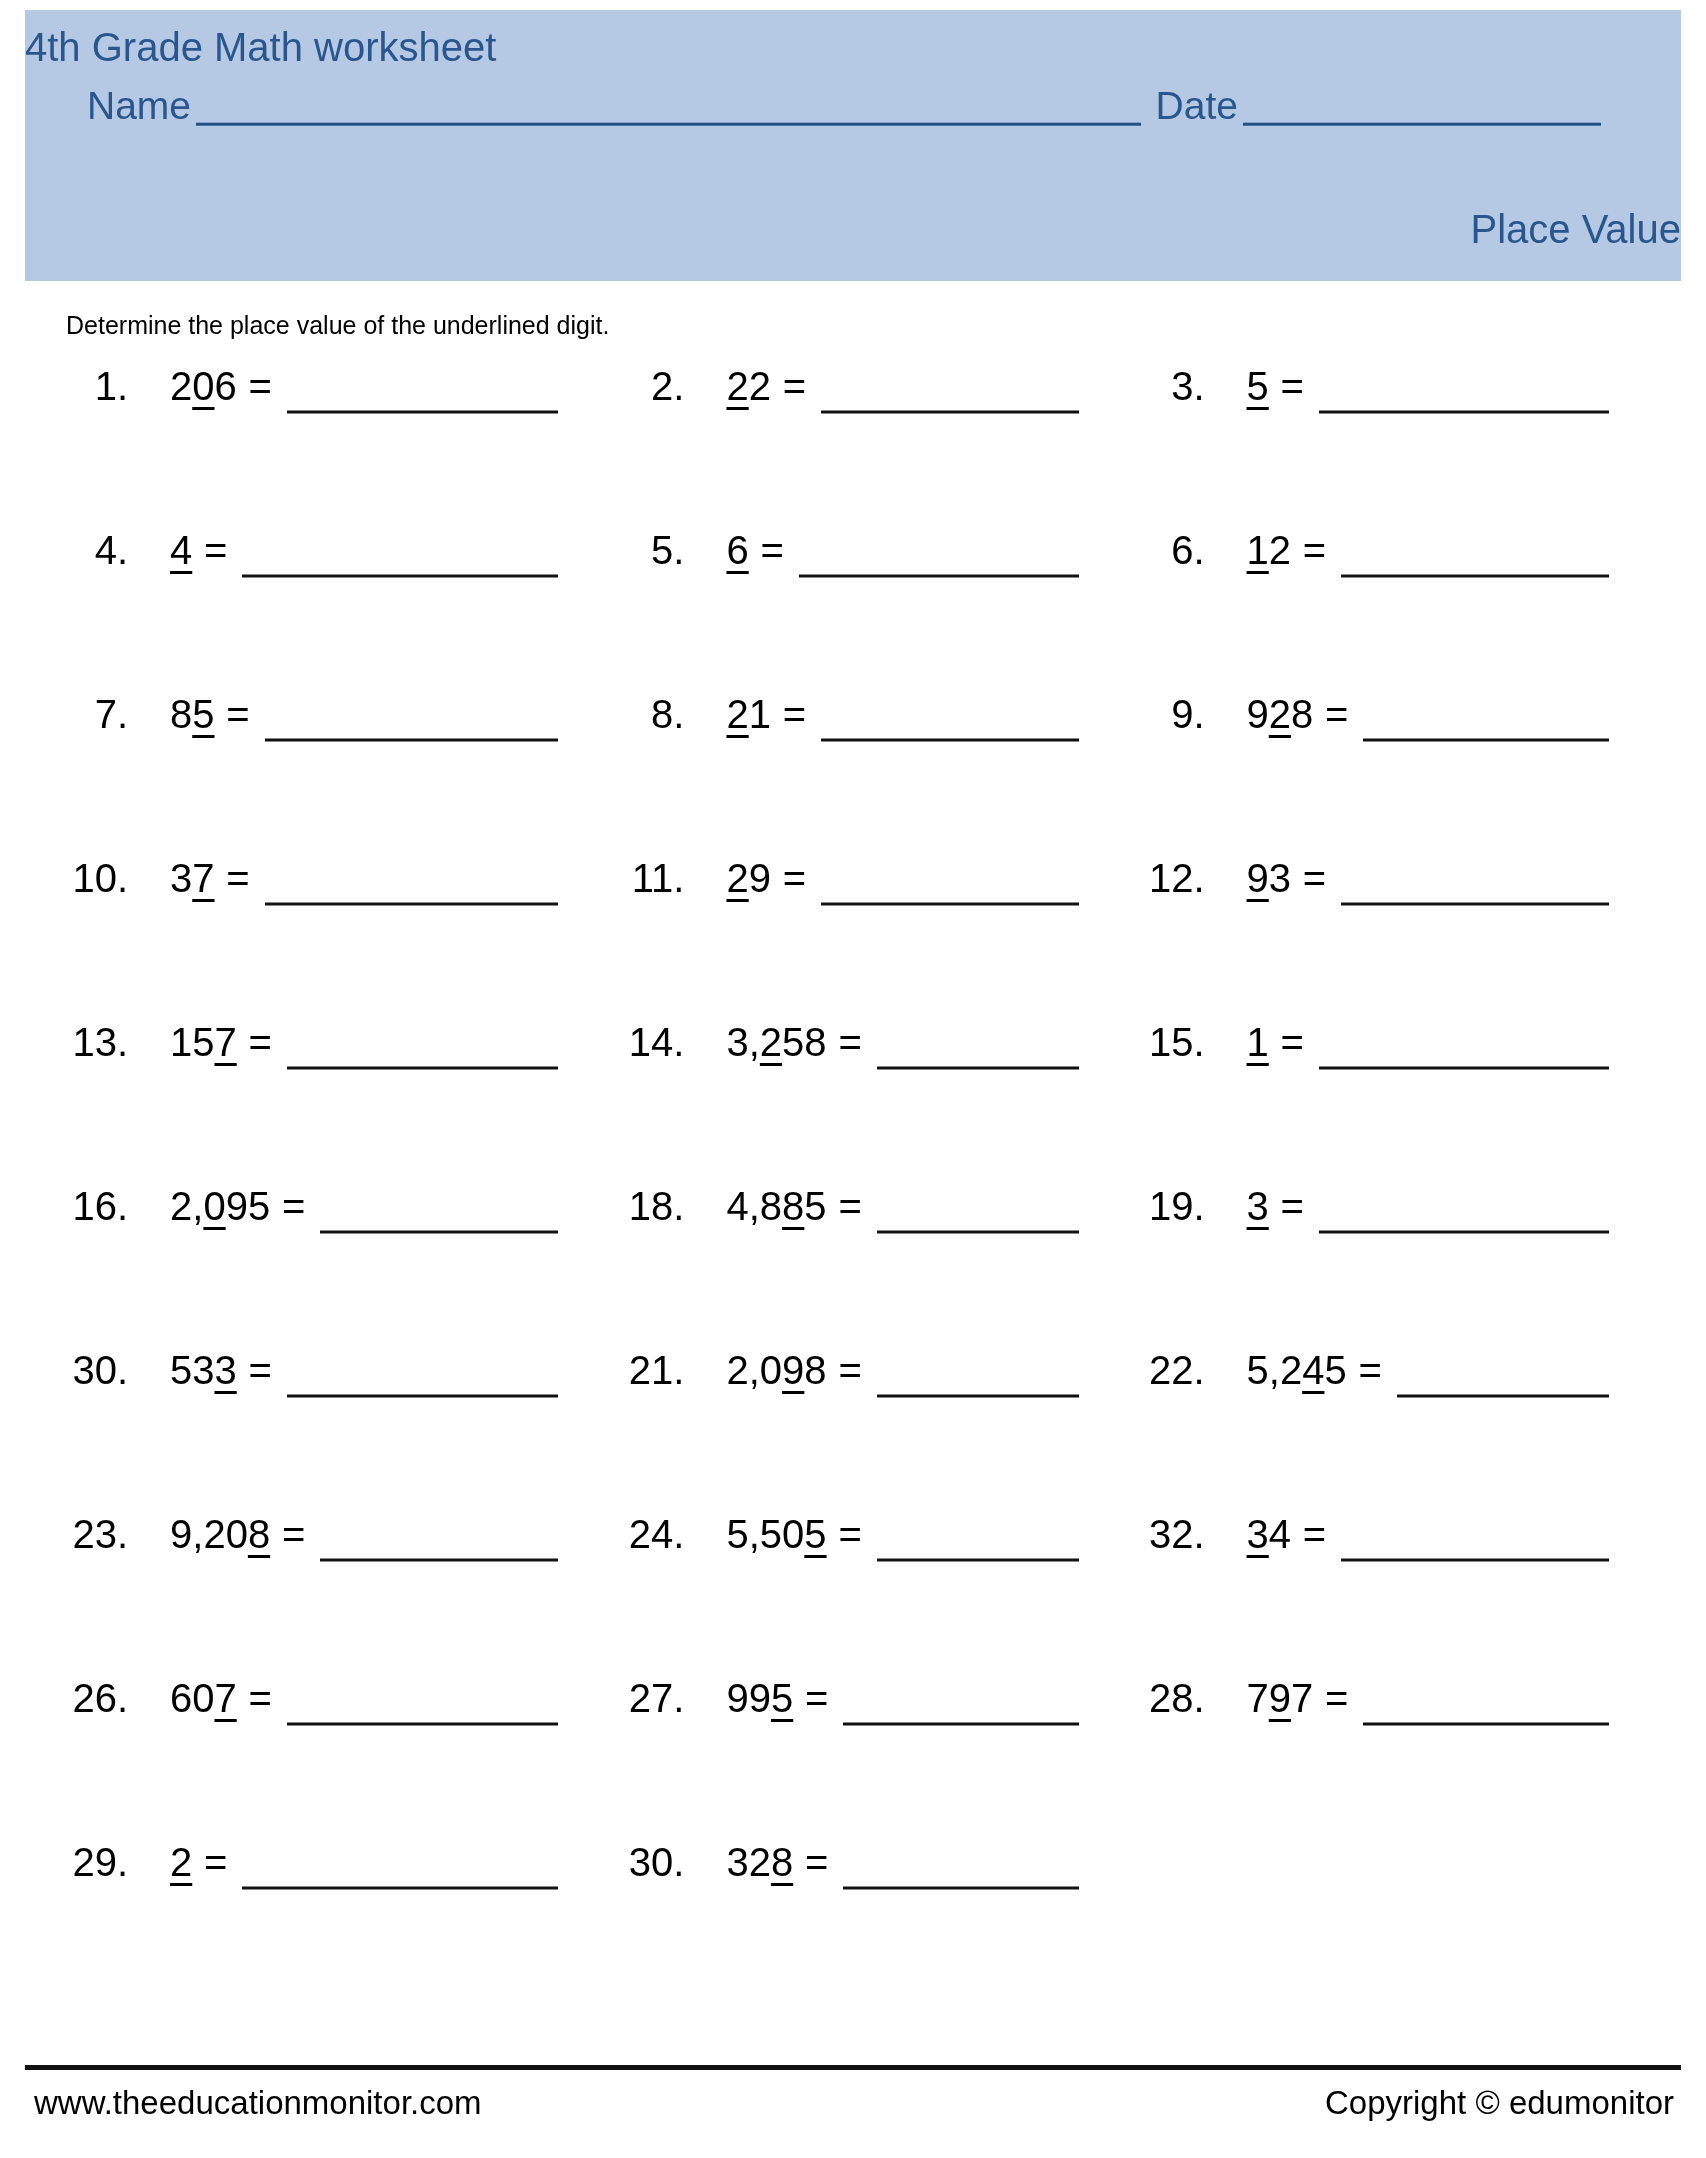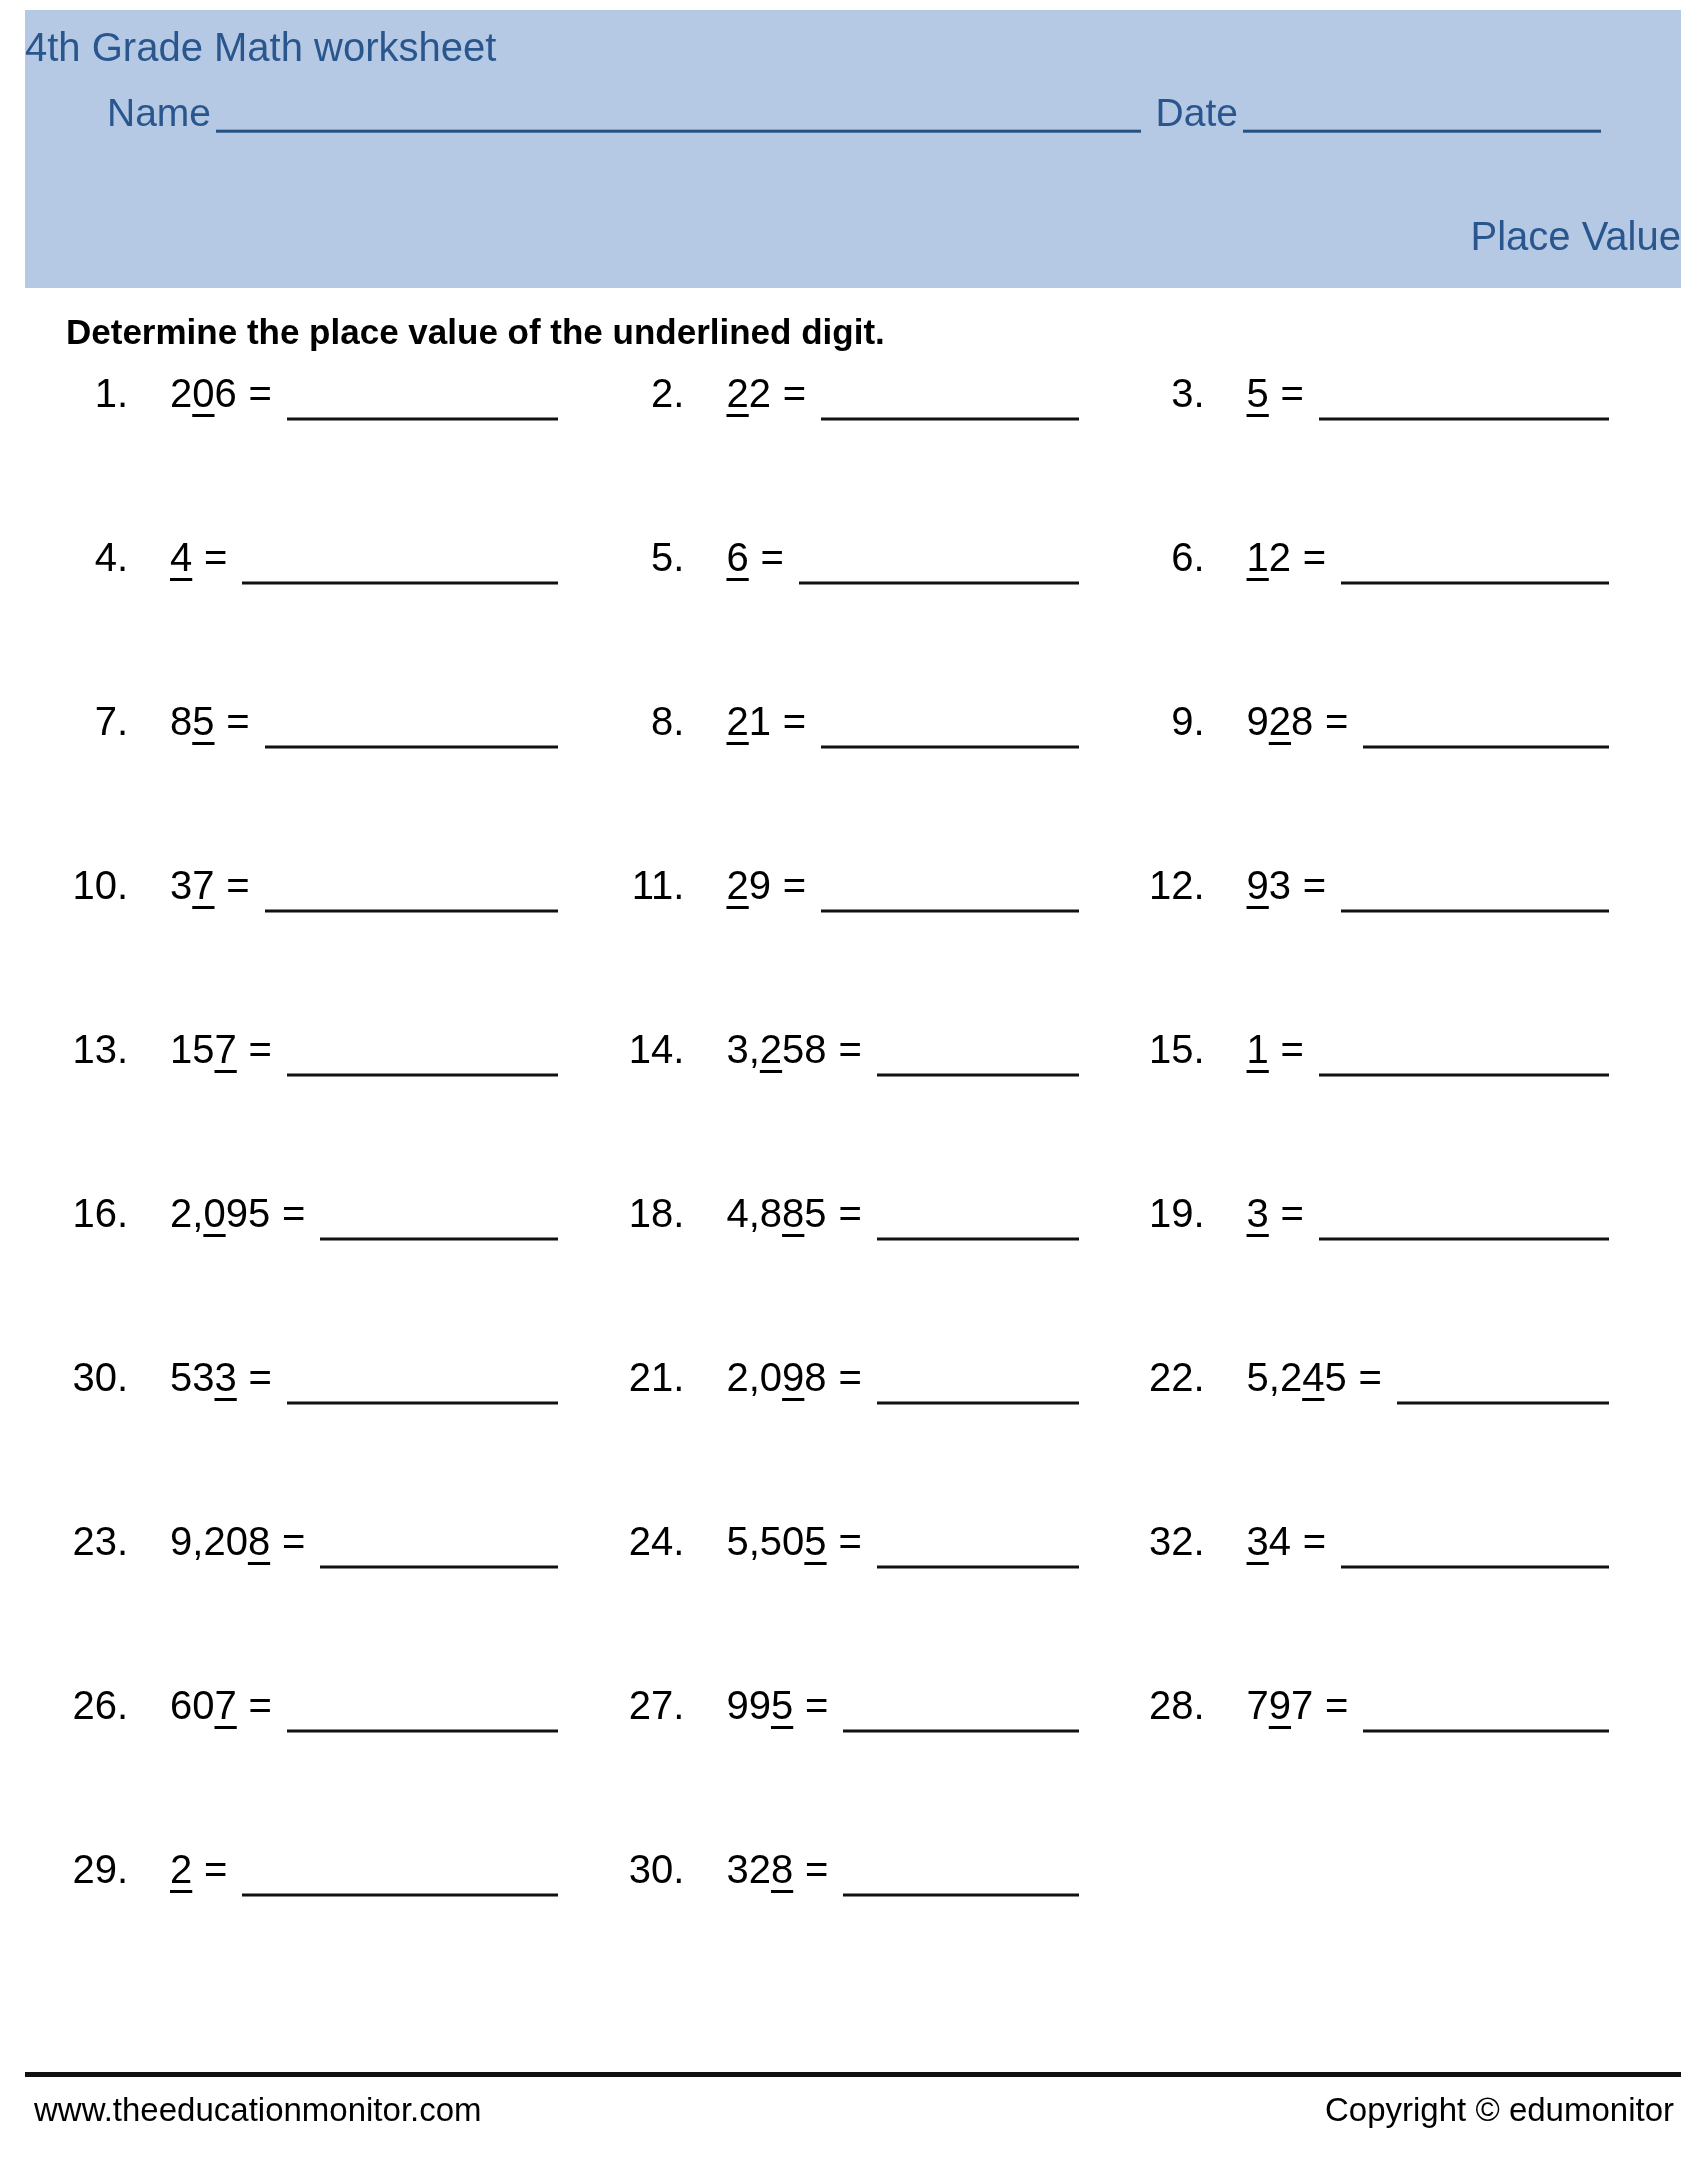--- a/index.html
+++ b/index.html
@@ -19,22 +19,22 @@
   }
   .title {
     text-align: left;
     color: #2a568e;
     font-size: 40px;
     line-height: 44px;
   }
   .name-row {
     display: flex;
     align-items: baseline;
-    padding: 0 80px 0 82px;
-    margin-top: 22px;
+    padding: 0 80px 0 62px;
+    margin-top: 15px;
     color: #2a568e;
     font-size: 39px;
     line-height: 44px;
   }
   .hline {
     border-bottom: 3.4px solid #235184;
     height: 0.8px;
     transform: translateY(6.7px);
   }
   .name-line { flex: 1; margin-left: 5px; }
@@ -43,22 +43,22 @@
   .subtitle {
     text-align: right;
     color: #2a568e;
     font-size: 40px;
     line-height: 44px;
     margin-top: 79px;
   }
   
   .instruction {
     margin: 23.6px 0 0 66px;
-    font-size: 35px;
-    font-weight: bold;
+    font-size: 25px;
+    font-weight: normal;
     line-height: 42px;
   }
   
   .problems {
     display: grid;
     grid-template-columns: 1.07fr 1fr 1.02fr;
     grid-auto-rows: 164px;
     padding: 0 51px 0 48px;
   }
   .problem {

